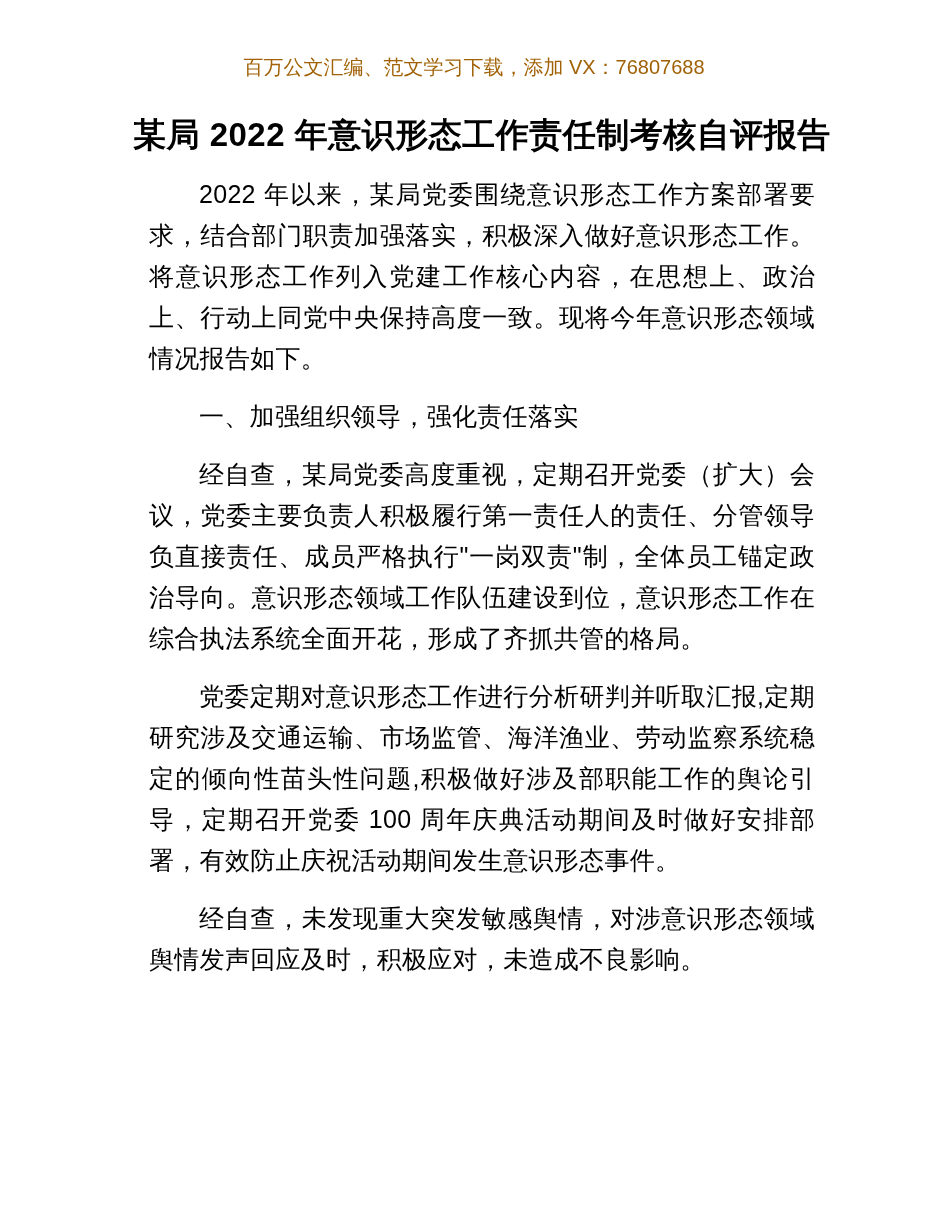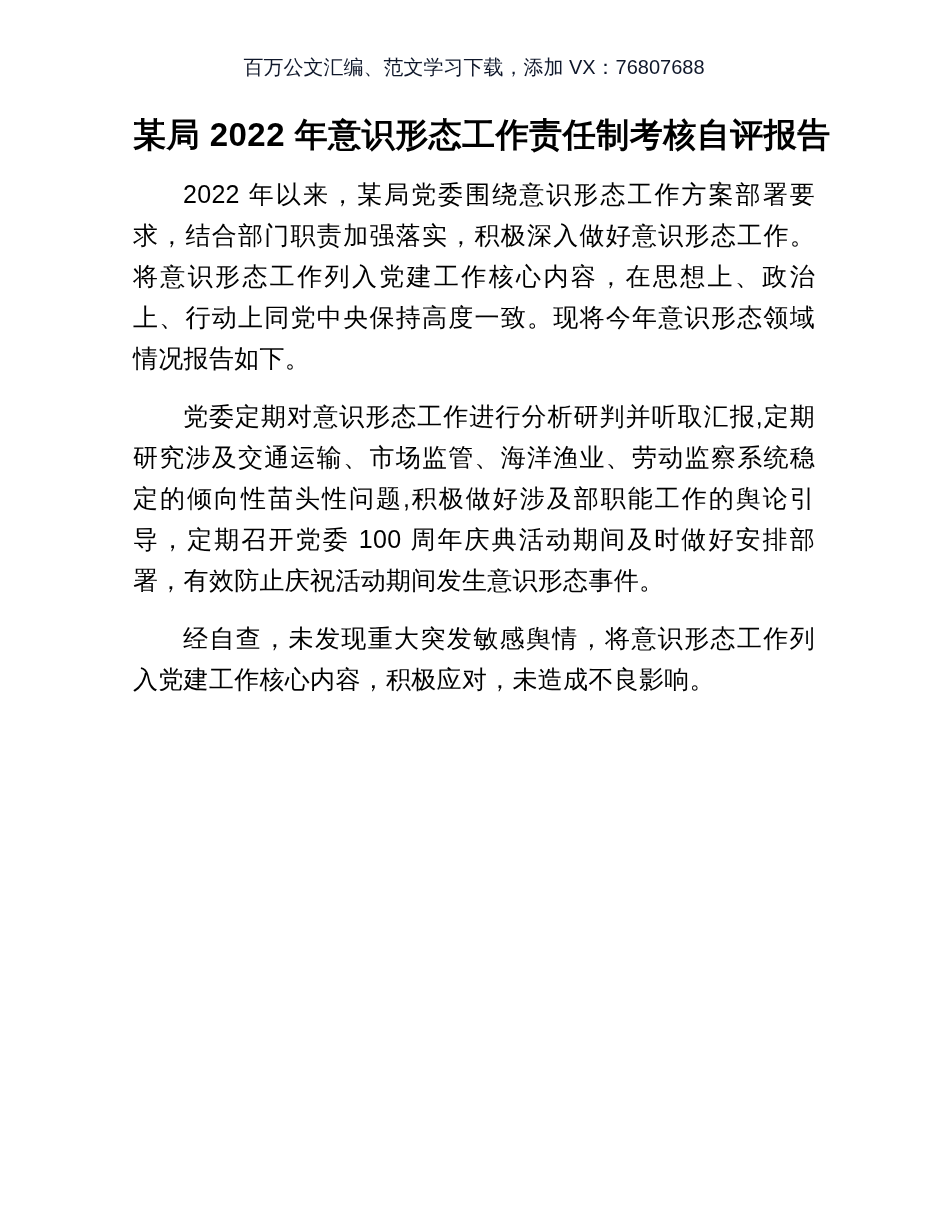--- a/index.html
+++ b/index.html
@@ -31,43 +31,45 @@
   .doc-title {
     margin: 28px 0 0 0;
     text-align: center;
     font-size: 33px;
     line-height: 50px;
     font-weight: 700;
     white-space: nowrap;
     letter-spacing: 0.5px;
   }
   .para, .heading {
-    margin: 17px 0 0 0;
+    margin: 17px 0 0 16px;
     font-size: 25px;
     line-height: 41px;
     text-indent: 2em;
     text-align: justify;
     letter-spacing: 0.3px;
   }
   .para.first {
     margin-top: 14px;
   }
   .heading {
     text-align: left;
     white-space: nowrap;
   }
 </style>
 </head>
 <body>
 
 <div class="page">
 
-  <div class="watermark" style="color: #0f172a;">百万公文汇编、范文学习下载，添加 VX：76807688</div>
+  <div class="watermark" style="color: #a16207;">百万公文汇编、范文学习下载，添加 VX：76807688</div>
 
   <h1 class="doc-title">某局 2022 年意识形态工作责任制考核自评报告</h1>
 
   <div>
     <p class="para first">2022 年以来，某局党委围绕意识形态工作方案部署要求，结合部门职责加强落实，积极深入做好意识形态工作。将意识形态工作列入党建工作核心内容，在思想上、政治上、行动上同党中央保持高度一致。现将今年意识形态领域情况报告如下。</p>
+    <p class="heading">一、加强组织领导，强化责任落实</p>
+    <p class="para">经自查，某局党委高度重视，定期召开党委（扩大）会议，党委主要负责人积极履行第一责任人的责任、分管领导负直接责任、成员严格执行"一岗双责"制，全体员工锚定政治导向。意识形态领域工作队伍建设到位，意识形态工作在综合执法系统全面开花，形成了齐抓共管的格局。</p>
     <p class="para">党委定期对意识形态工作进行分析研判并听取汇报,定期研究涉及交通运输、市场监管、海洋渔业、劳动监察系统稳定的倾向性苗头性问题,积极做好涉及部职能工作的舆论引导，定期召开党委 100 周年庆典活动期间及时做好安排部署，有效防止庆祝活动期间发生意识形态事件。</p>
-    <p class="para">经自查，未发现重大突发敏感舆情，将意识形态工作列入党建工作核心内容，积极应对，未造成不良影响。</p>
+    <p class="para">经自查，未发现重大突发敏感舆情，对涉意识形态领域舆情发声回应及时，积极应对，未造成不良影响。</p>
   </div>
 
 </div>
 
 </body></html>

